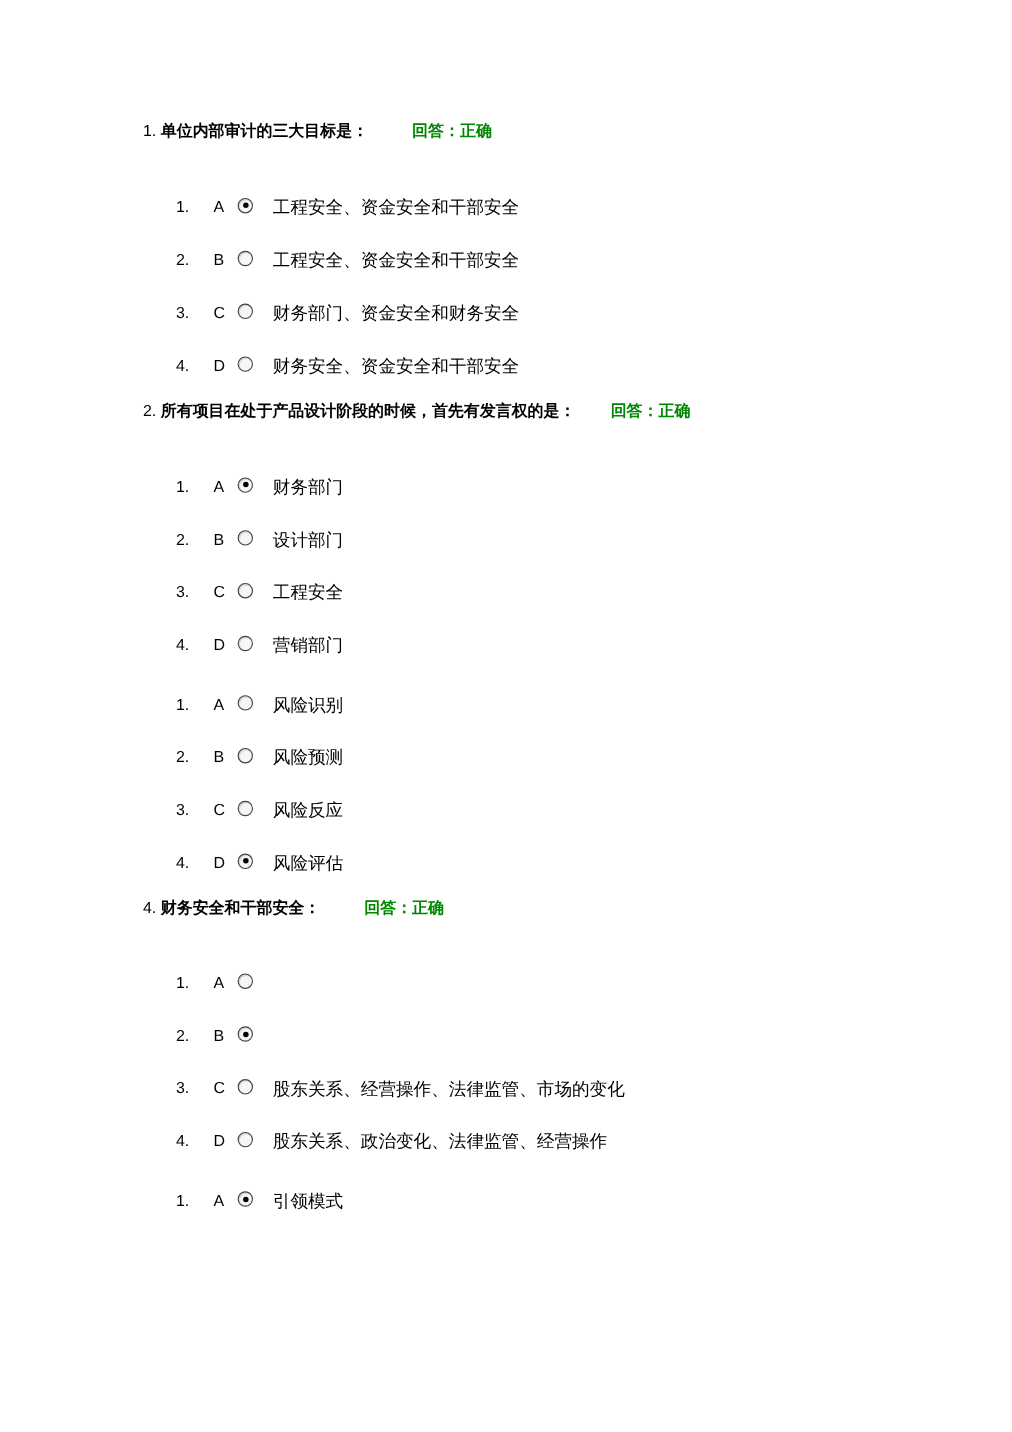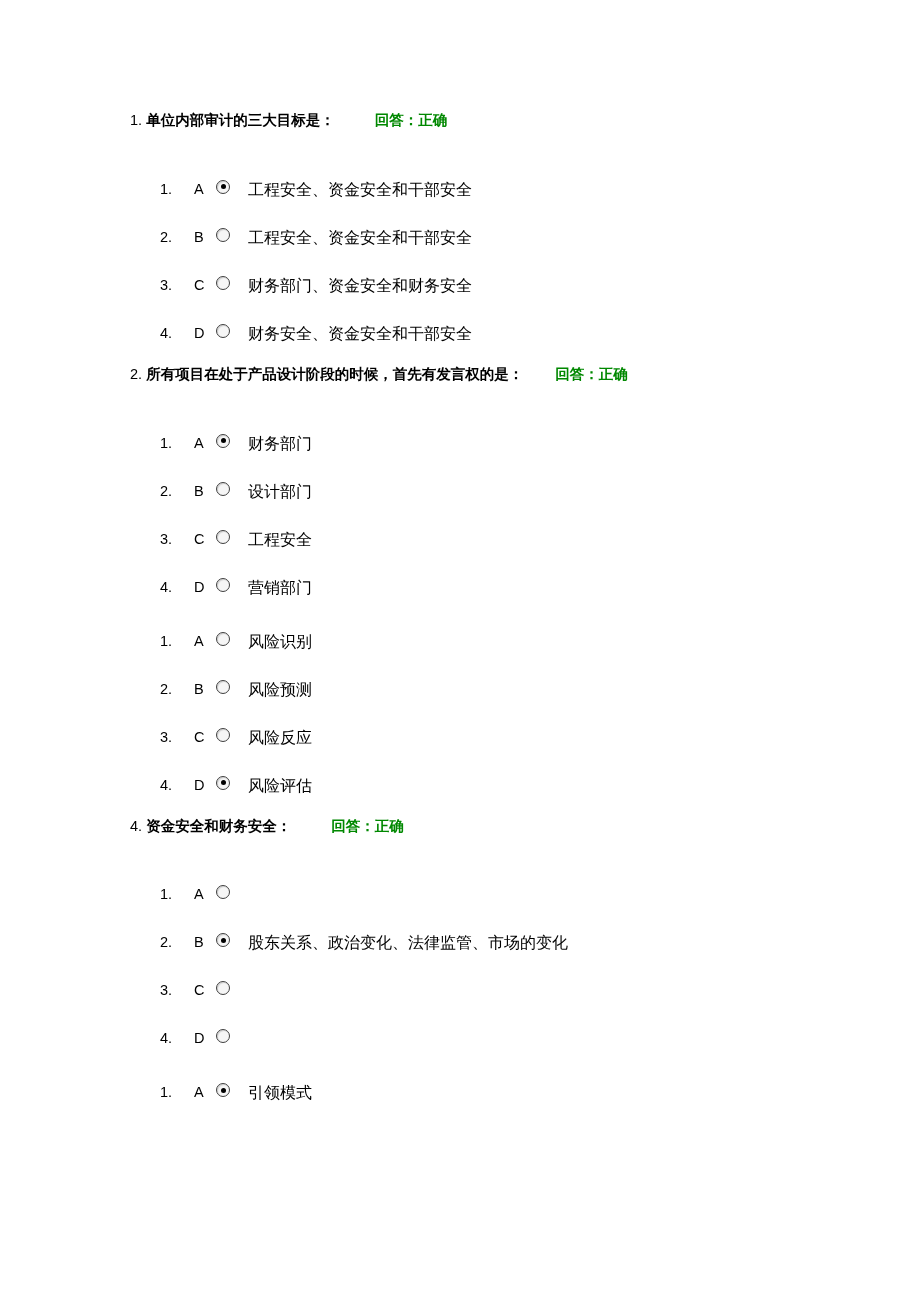--- a/index.html
+++ b/index.html
@@ -175,42 +175,43 @@
         </div>
         <div class="option">
           <span class="opt-index">4.</span>
           <span class="opt-letter">D</span>
           <span class="radio selected"></span>
           <span class="opt-text">风险评估</span>
         </div>
       </div>
     </div>
     <div class="question">
-      <div class="q-header"><span class="q-num">4.</span> <span class="q-text">资金安全和财务安全：</span><span class="q-gap" style="width: 40px;"></span><span class="answer-label">回答：</span><span class="answer-value">正确</span></div>
-      <div class="options">
-        <div class="option">
-          <span class="opt-index">1.</span>
-          <span class="opt-letter">A</span>
-          <span class="radio"></span>
-        </div>
-        <div class="option">
-          <span class="opt-index">2.</span>
-          <span class="opt-letter">B</span>
-          <span class="radio selected"></span>
-          <span class="opt-text">股东关系、政治变化、法律监管、市场的变化</span>
-        </div>
-        <div class="option">
-          <span class="opt-index">3.</span>
-          <span class="opt-letter">C</span>
-          <span class="radio"></span>
-        </div>
-        <div class="option">
-          <span class="opt-index">4.</span>
-          <span class="opt-letter">D</span>
-          <span class="radio"></span>
+      <div class="q-header"><span class="q-num">4.</span> <span class="q-text">财务安全和干部安全：</span><span class="q-gap" style="width: 40px;"></span><span class="answer-label">回答：</span><span class="answer-value">正确</span></div>
+      <div class="options">
+        <div class="option">
+          <span class="opt-index">1.</span>
+          <span class="opt-letter">A</span>
+          <span class="radio"></span>
+        </div>
+        <div class="option">
+          <span class="opt-index">2.</span>
+          <span class="opt-letter">B</span>
+          <span class="radio selected"></span>
+        </div>
+        <div class="option">
+          <span class="opt-index">3.</span>
+          <span class="opt-letter">C</span>
+          <span class="radio"></span>
+          <span class="opt-text">股东关系、经营操作、法律监管、市场的变化</span>
+        </div>
+        <div class="option">
+          <span class="opt-index">4.</span>
+          <span class="opt-letter">D</span>
+          <span class="radio"></span>
+          <span class="opt-text">股东关系、政治变化、法律监管、经营操作</span>
         </div>
       </div>
     </div>
     <div class="question">
       <div class="options">
         <div class="option">
           <span class="opt-index">1.</span>
           <span class="opt-letter">A</span>
           <span class="radio selected"></span>
           <span class="opt-text">引领模式</span>

